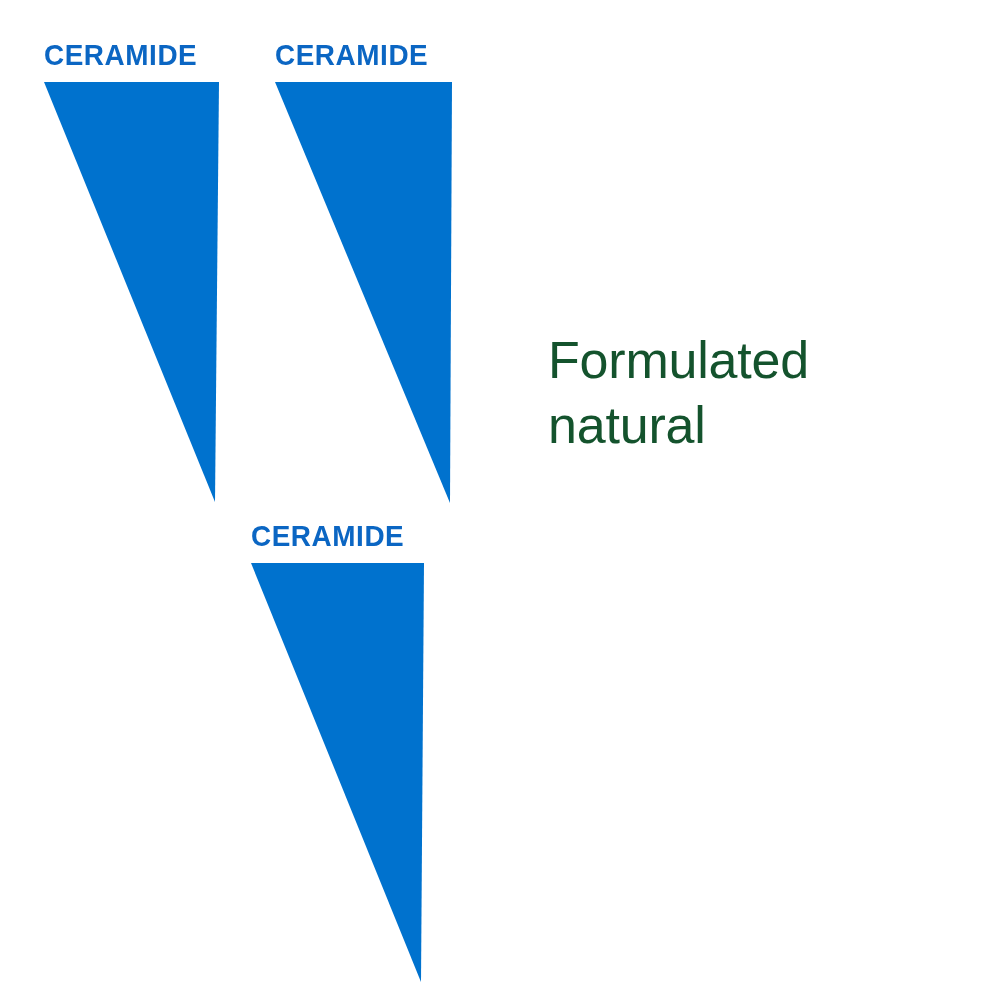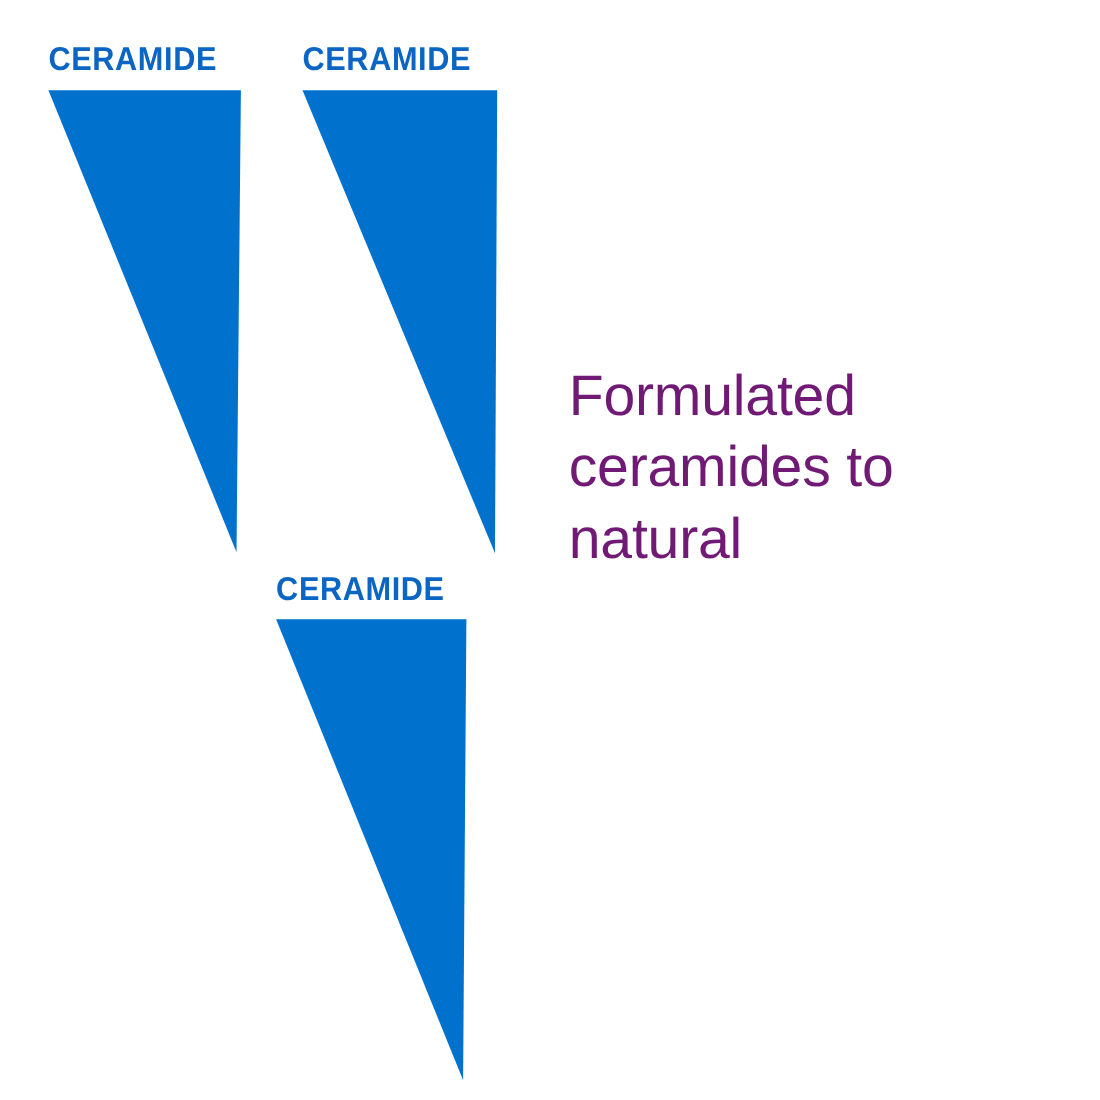--- a/index.html
+++ b/index.html
@@ -66,23 +66,24 @@
     position: absolute;
     left: 517px;
     top: 328px;
     width: 460px;
   }
   #description .line {
     font-family: "Liberation Sans", sans-serif;
     font-weight: 400;
     font-size: 52px;
     line-height: 65px;
-    color: #701a75;
+    color: #14532d;
     white-space: nowrap;
     letter-spacing: -0.2px;
+    margin-left: 31px;
   }
 </style>
 </head>
 <body>
 
 <div id="stage">
 
   <div class="badge" id="badge-1">
     <svg class="badge-shape" width="500" height="520" viewBox="0 0 500 520">
       <polygon points="44,82 219,82 215,502" fill="#0072CE"></polygon>
@@ -102,17 +103,16 @@
   <div class="badge" id="badge-3">
     <svg class="badge-shape" width="500" height="1000" viewBox="0 0 500 1000">
       <polygon points="251,563 424,563 421,982" fill="#0072CE"></polygon>
     </svg>
     <div class="badge-label">CERAMIDE</div>
 
   </div>
 
   <div id="description">
     <div class="line">Formulated</div>
-    <div class="line">ceramides to</div>
     <div class="line">natural</div>
   </div>
 
 </div>
 
 </body></html>

